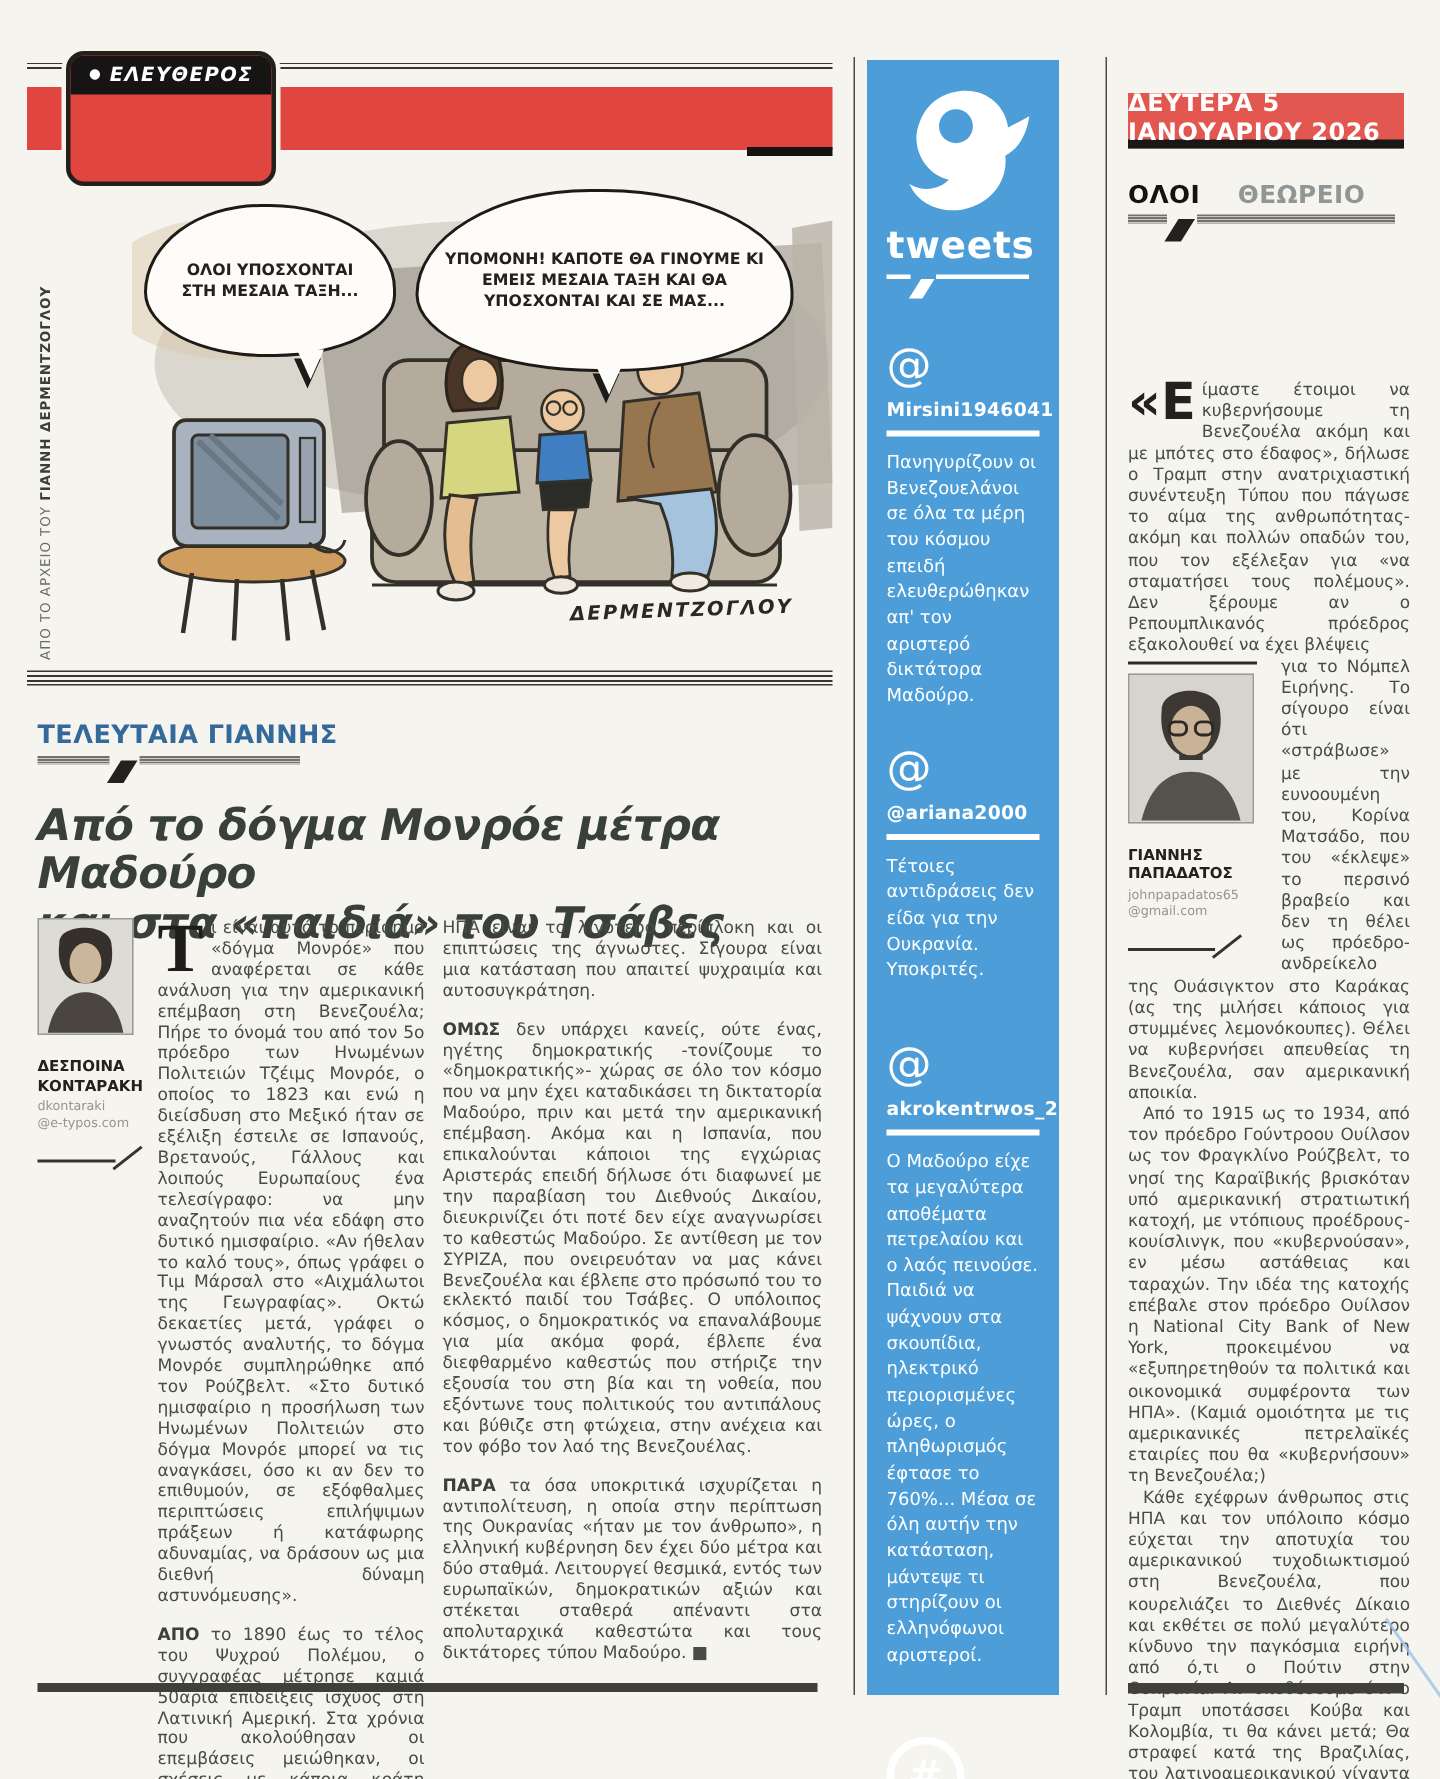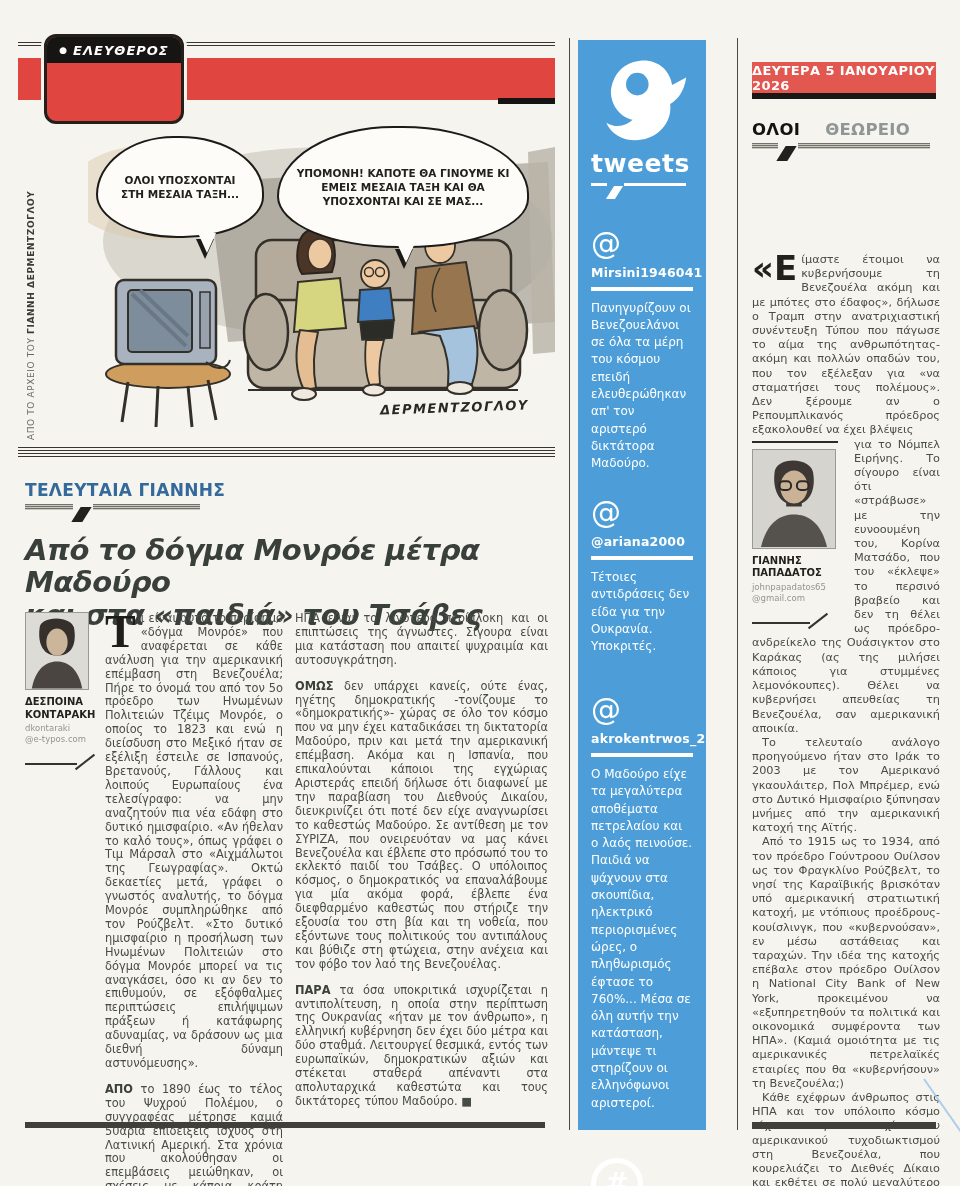--- a/index.html
+++ b/index.html
@@ -51,21 +51,21 @@
   .section-left{position:absolute;left:25px;top:480px;font-size:17px;font-weight:bold;
         color:#33699b;letter-spacing:.3px;}
   .deco-left{position:absolute;left:25px;top:504px;width:175px;}
   .headline-left{position:absolute;left:25px;top:534px;width:530px;font-size:29px;line-height:1.12;
         font-weight:bold;font-style:italic;color:#393f3a;letter-spacing:-.5px;}
 
   .body-cols{position:absolute;left:25px;top:612px;width:523px;display:flex;}
   .author-rail{width:70px;margin-right:10px;flex:none;}
   .a-photo{width:64px;height:78px;background:#d9d7d1;border:1px solid #9a9a94;position:relative;overflow:hidden;}
   .a-photo svg{position:absolute;inset:0;}
-  .a-name{font-size:10px;font-weight:bold;color:#23211d;line-height:1.25;margin-top:6px;}
+  .a-name{font-size:10px;font-weight:bold;color:#23211d;line-height:1.25;margin-top:16px;}
   .a-contact{font-size:8.5px;color:#95958d;line-height:1.3;margin-top:2px;}
   .flourish{position:relative;margin-top:10px;height:16px;}
   .flourish .h{position:absolute;left:0;top:8px;width:52px;height:2px;background:#35332e;}
   .flourish .s{position:absolute;left:48px;top:6px;width:24px;height:2px;background:#35332e;transform:rotate(-38deg);}
 
   .tcol{font-size:11.4px;line-height:13.9px;text-align:justify;color:#474c46;}
   .tcol-1{width:178px;margin-right:12px;}
   .tcol-2{width:253px;}
   .tcol p{margin:0 0 12px 0;}
   .lead{font-weight:bold;color:#3b403b;}
@@ -87,21 +87,21 @@
   .handle{font-size:12.5px;font-weight:bold;margin-top:6px;letter-spacing:.2px;}
   .hbar{width:102px;height:3.5px;background:#fff;margin:7px 0 9px 0;}
   .tw-text{font-size:12px;line-height:17.3px;}
   .pin-wrap{margin-top:46px;}
   .pin{width:52px;height:52px;border:5px solid #fff;border-radius:50%;position:relative;
         display:flex;align-items:center;justify-content:center;}
   .pin .hash{font-size:28px;font-weight:bold;line-height:1;}
 
   
   .date-bar{position:absolute;left:752px;top:62px;width:184px;height:37px;background:#e25750;
-        border-bottom:6px solid #1a1816;color:#fff;font-size:13px;font-weight:bold;
+        border-bottom:6px solid #1a1816;color:#fff;font-size:16px;font-weight:bold;
         letter-spacing:.4px;display:flex;align-items:center;justify-content:center;}
   .section-right{position:absolute;left:752px;top:120px;font-size:16.5px;font-weight:bold;letter-spacing:.3px;}
   .section-right .b1{color:#15130f;}
   .section-right .b2{color:#8f9695;margin-left:25px;}
   .deco-right{position:absolute;left:752px;top:143px;width:184px;}
   .headline-right{position:absolute;left:752px;top:165px;width:190px;font-size:22.5px;line-height:1.18;
         font-style:italic;font-weight:bold;color:#2b2b28;letter-spacing:-.3px;}
   .r-body{position:absolute;left:752px;top:253px;width:188px;font-size:11.3px;line-height:14.2px;
         text-align:justify;color:#474c46;}
   .r-p{margin:0;}
@@ -313,21 +313,20 @@
           <span>johnpapadatos65</span><br>
           <span>@gmail.com</span>
         </div>
         <div class="flourish">
           <div class="h" style="width:58px;"></div>
             <div class="s" style="left:54px;"></div>
         </div>
       </div>
       <span>για το Νόμπελ Ειρήνης. Το σίγουρο είναι ότι «στράβωσε» με την ευνοουμένη του, Κορίνα Ματσάδο, που του «έκλεψε» το περσινό βραβείο και δεν τη θέλει ως πρόεδρο-ανδρείκελο της Ουάσιγκτον στο Καράκας (ας της μιλήσει κάποιος για στυμμένες λεμονόκουπες). Θέλει να κυβερνήσει απευθείας τη Βενεζουέλα, σαν αμερικανική αποικία.</span>
     </div>
-    <div class="r-p indent">Το τελευταίο ανάλογο προηγούμενο ήταν στο Ιράκ το 2003 με τον Αμερικανό γκαουλάιτερ, Πολ Μπρέμερ, ενώ στο Δυτικό Ημισφαίριο ξύπνησαν μνήμες από την αμερικανική κατοχή της Αϊτής.</div>
     <div class="r-p indent">Από το 1915 ως το 1934, από τον πρόεδρο Γούντροου Ουίλσον ως τον Φραγκλίνο Ρούζβελτ, το νησί της Καραϊβικής βρισκόταν υπό αμερικανική στρατιωτική κατοχή, με ντόπιους προέδρους-κουίσλινγκ, που «κυβερνούσαν», εν μέσω αστάθειας και ταραχών. Την ιδέα της κατοχής επέβαλε στον πρόεδρο Ουίλσον η National City Bank of New York, προκειμένου να «εξυπηρετηθούν τα πολιτικά και οικονομικά συμφέροντα των ΗΠΑ». (Καμιά ομοιότητα με τις αμερικανικές πετρελαϊκές εταιρίες που θα «κυβερνήσουν» τη Βενεζουέλα;)</div>
     <div class="r-p indent">Κάθε εχέφρων άνθρωπος στις ΗΠΑ και τον υπόλοιπο κόσμο εύχεται την αποτυχία του αμερικανικού τυχοδιωκτισμού στη Βενεζουέλα, που κουρελιάζει το Διεθνές Δίκαιο και εκθέτει σε πολύ μεγαλύτερο κίνδυνο την παγκόσμια ειρήνη από ό,τι ο Πούτιν στην Ουκρανία. Αν υποθέσουμε ότι ο Τραμπ υποτάσσει Κούβα και Κολομβία, τι θα κάνει μετά; Θα στραφεί κατά της Βραζιλίας, του λατινοαμερικανικού γίγαντα των BRICS, και του Μεξικού;</div>
 
   </div>
   <div class="endbar-right"></div>
   <div class="scan-line"></div>
 
 </div>
 
 </body></html>

